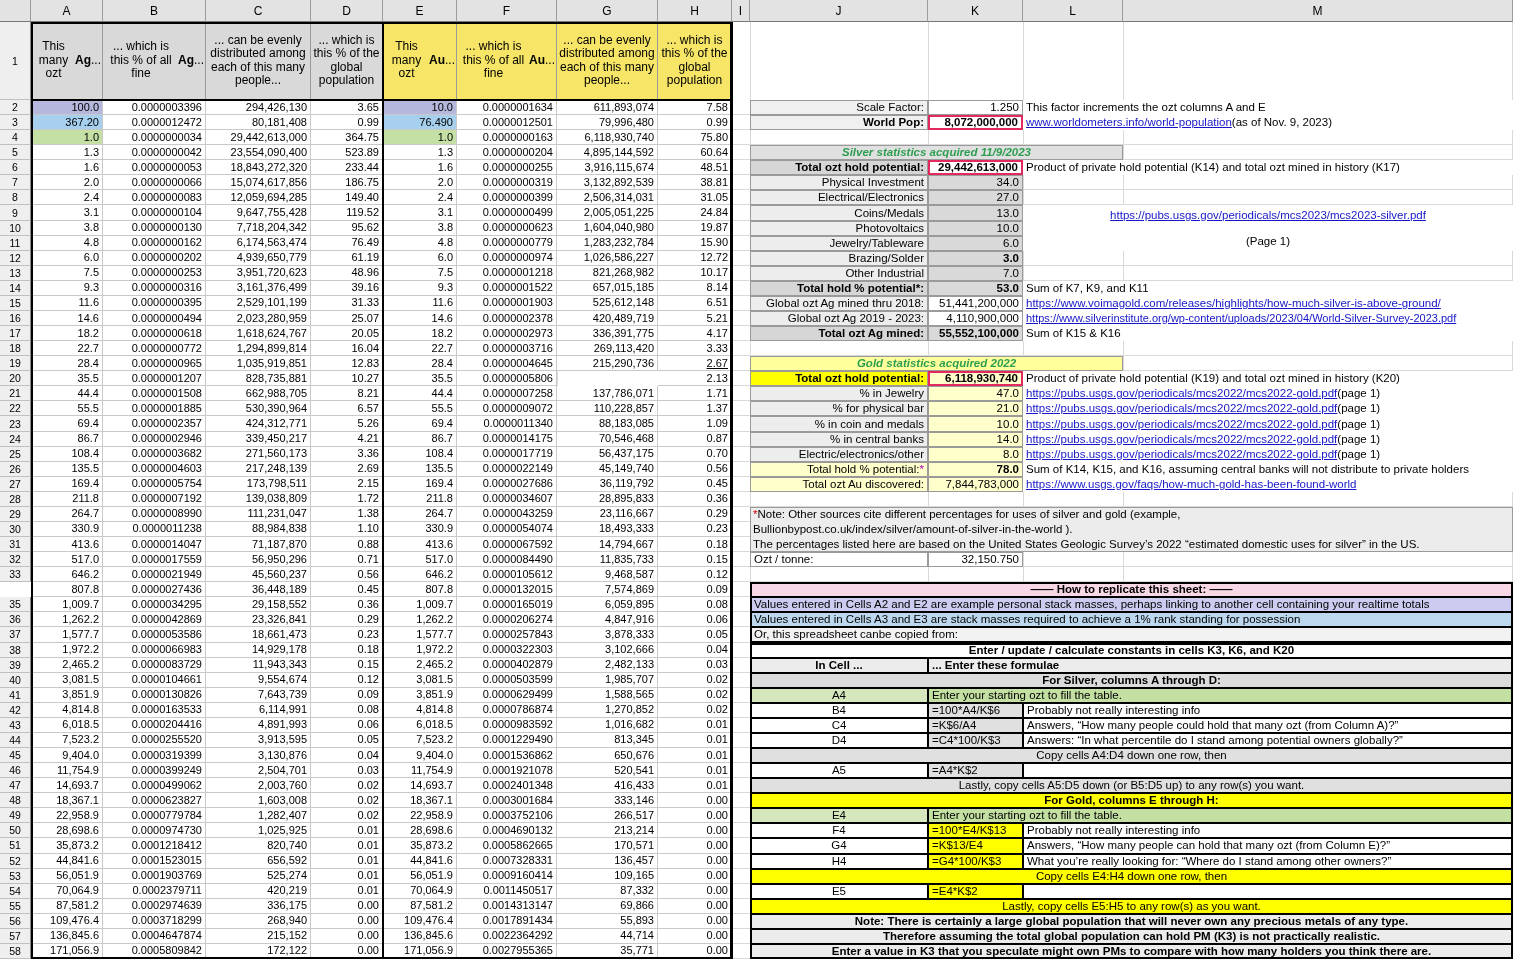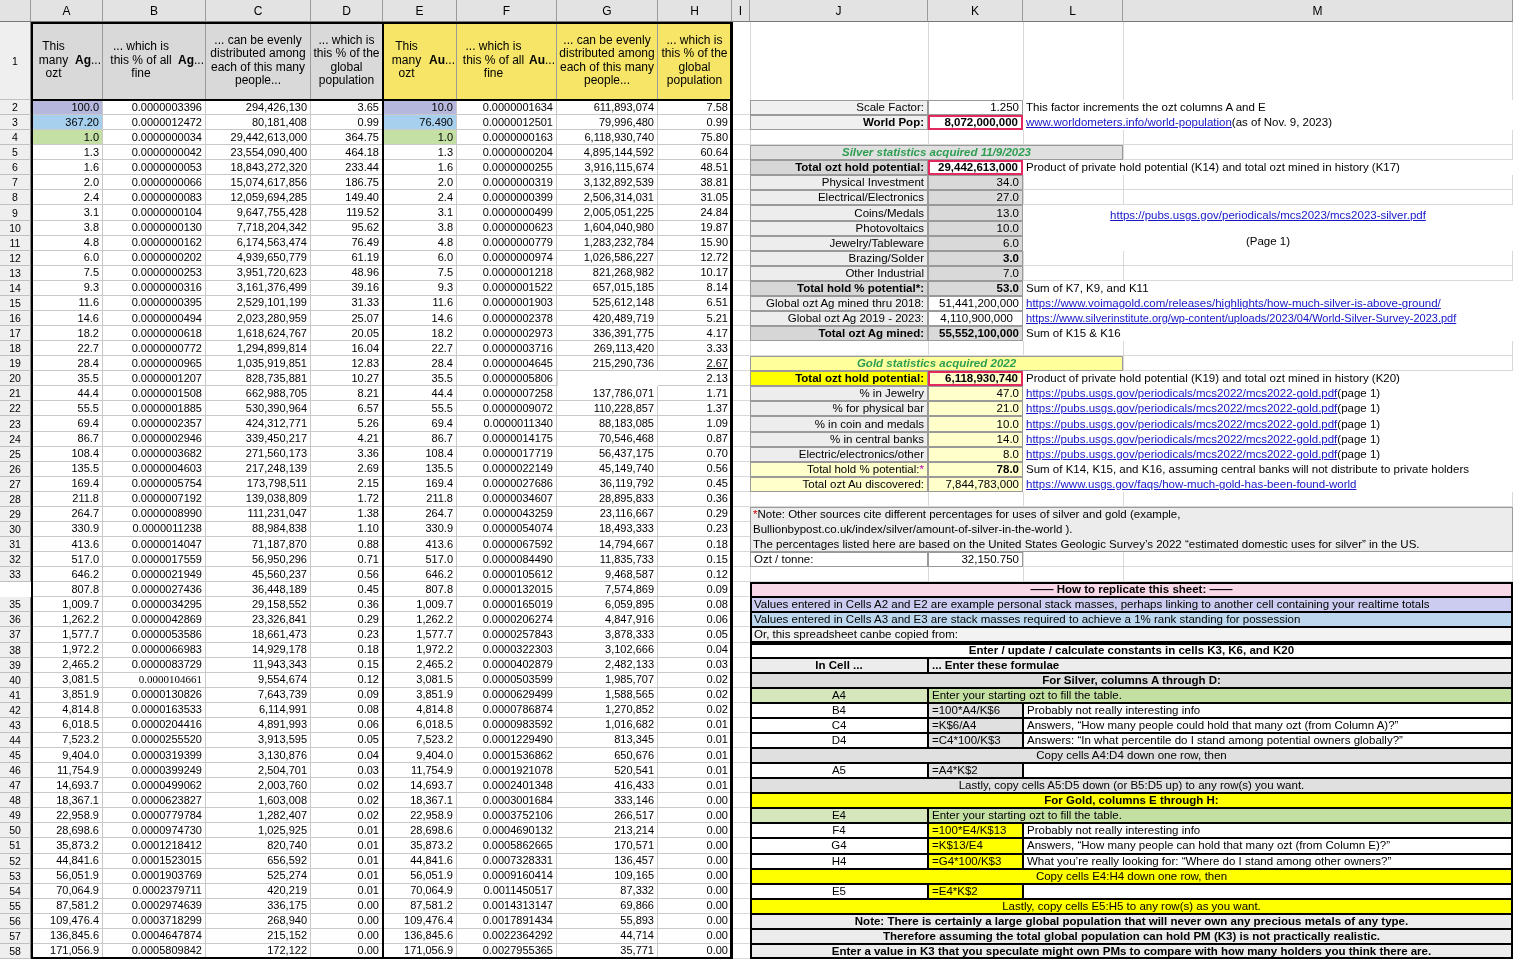--- a/index.html
+++ b/index.html
@@ -226,21 +226,21 @@
       <div class="cell dcell" style="left: 103px; top: 130.14px; width: 103px; height: 15.0702px;">0.0000000034</div>
       <div class="cell dcell" style="left: 206px; top: 130.14px; width: 105px; height: 15.0702px;">29,442,613,000</div>
       <div class="cell dcell" style="left: 311px; top: 130.14px; width: 72px; height: 15.0702px;">364.75</div>
       <div class="cell dcell" style="left: 383px; top: 130.14px; width: 74px; height: 15.0702px; background: rgb(197, 224, 164);">1.0</div>
       <div class="cell dcell" style="left: 457px; top: 130.14px; width: 100px; height: 15.0702px;">0.0000000163</div>
       <div class="cell dcell" style="left: 557px; top: 130.14px; width: 101px; height: 15.0702px;">6,118,930,740</div>
       <div class="cell dcell" style="left: 658px; top: 130.14px; width: 74px; height: 15.0702px;">75.80</div>
       <div class="cell dcell" style="left: 31px; top: 145.211px; width: 72px; height: 15.0702px;">1.3</div>
       <div class="cell dcell" style="left: 103px; top: 145.211px; width: 103px; height: 15.0702px;">0.0000000042</div>
       <div class="cell dcell" style="left: 206px; top: 145.211px; width: 105px; height: 15.0702px;">23,554,090,400</div>
-      <div class="cell dcell" style="left: 311px; top: 145.211px; width: 72px; height: 15.0702px;">464.18</div>
+      <div class="cell dcell" style="left: 311px; top: 145.211px; width: 72px; height: 15.0702px;">523.89</div>
       <div class="cell dcell" style="left: 383px; top: 145.211px; width: 74px; height: 15.0702px;">1.3</div>
       <div class="cell dcell" style="left: 457px; top: 145.211px; width: 100px; height: 15.0702px;">0.0000000204</div>
       <div class="cell dcell" style="left: 557px; top: 145.211px; width: 101px; height: 15.0702px;">4,895,144,592</div>
       <div class="cell dcell" style="left: 658px; top: 145.211px; width: 74px; height: 15.0702px;">60.64</div>
       <div class="cell dcell" style="left: 31px; top: 160.281px; width: 72px; height: 15.0702px;">1.6</div>
       <div class="cell dcell" style="left: 103px; top: 160.281px; width: 103px; height: 15.0702px;">0.0000000053</div>
       <div class="cell dcell" style="left: 206px; top: 160.281px; width: 105px; height: 15.0702px;">18,843,272,320</div>
       <div class="cell dcell" style="left: 311px; top: 160.281px; width: 72px; height: 15.0702px;">233.44</div>
       <div class="cell dcell" style="left: 383px; top: 160.281px; width: 74px; height: 15.0702px;">1.6</div>
       <div class="cell dcell" style="left: 457px; top: 160.281px; width: 100px; height: 15.0702px;">0.0000000255</div>
@@ -504,21 +504,21 @@
       <div class="cell dcell" style="left: 658px; top: 642.526px; width: 74px; height: 15.0702px;">0.04</div>
       <div class="cell dcell" style="left: 31px; top: 657.596px; width: 72px; height: 15.0702px;">2,465.2</div>
       <div class="cell dcell" style="left: 103px; top: 657.596px; width: 103px; height: 15.0702px;">0.0000083729</div>
       <div class="cell dcell" style="left: 206px; top: 657.596px; width: 105px; height: 15.0702px;">11,943,343</div>
       <div class="cell dcell" style="left: 311px; top: 657.596px; width: 72px; height: 15.0702px;">0.15</div>
       <div class="cell dcell" style="left: 383px; top: 657.596px; width: 74px; height: 15.0702px;">2,465.2</div>
       <div class="cell dcell" style="left: 457px; top: 657.596px; width: 100px; height: 15.0702px;">0.0000402879</div>
       <div class="cell dcell" style="left: 557px; top: 657.596px; width: 101px; height: 15.0702px;">2,482,133</div>
       <div class="cell dcell" style="left: 658px; top: 657.596px; width: 74px; height: 15.0702px;">0.03</div>
       <div class="cell dcell" style="left: 31px; top: 672.667px; width: 72px; height: 15.0702px;">3,081.5</div>
-      <div class="cell dcell" style="left: 103px; top: 672.667px; width: 103px; height: 15.0702px; font-family: Liberation Serif, serif;">0.0000104661</div>
+      <div class="cell dcell" style="left: 103px; top: 672.667px; width: 103px; height: 15.0702px;">0.0000104661</div>
       <div class="cell dcell" style="left: 206px; top: 672.667px; width: 105px; height: 15.0702px;">9,554,674</div>
       <div class="cell dcell" style="left: 311px; top: 672.667px; width: 72px; height: 15.0702px;">0.12</div>
       <div class="cell dcell" style="left: 383px; top: 672.667px; width: 74px; height: 15.0702px;">3,081.5</div>
       <div class="cell dcell" style="left: 457px; top: 672.667px; width: 100px; height: 15.0702px;">0.0000503599</div>
       <div class="cell dcell" style="left: 557px; top: 672.667px; width: 101px; height: 15.0702px;">1,985,707</div>
       <div class="cell dcell" style="left: 658px; top: 672.667px; width: 74px; height: 15.0702px;">0.02</div>
       <div class="cell dcell" style="left: 31px; top: 687.737px; width: 72px; height: 15.0702px;">3,851.9</div>
       <div class="cell dcell" style="left: 103px; top: 687.737px; width: 103px; height: 15.0702px;">0.0000130826</div>
       <div class="cell dcell" style="left: 206px; top: 687.737px; width: 105px; height: 15.0702px;">7,643,739</div>
       <div class="cell dcell" style="left: 311px; top: 687.737px; width: 72px; height: 15.0702px;">0.09</div>
@@ -696,21 +696,21 @@
       <div class="cell" style="left: 928px; top: 265.772px; width: 95px; height: 15.0702px; justify-content: flex-end; padding-right: 3px; background: rgb(217, 217, 217); border: 1px solid rgb(154, 154, 154);">7.0</div>
       <div class="cell" style="left: 750px; top: 280.842px; width: 178px; height: 15.0702px; justify-content: flex-end; padding-right: 3px; background: rgb(214, 214, 214); font-weight: bold; border: 1px solid rgb(154, 154, 154);">Total hold % potential*:</div>
       <div class="cell" style="left: 928px; top: 280.842px; width: 95px; height: 15.0702px; justify-content: flex-end; padding-right: 3px; background: rgb(217, 217, 217); font-weight: bold; border: 1px solid rgb(154, 154, 154);">53.0</div>
       <div class="cell" style="left: 1023px; top: 280.842px; width: 490px; height: 15.0702px; justify-content: flex-start; padding-left: 3px; background: rgb(255, 255, 255);">Sum of K7, K9, and K11</div>
       <div class="cell" style="left: 750px; top: 295.912px; width: 178px; height: 15.0702px; justify-content: flex-end; padding-right: 3px; background: rgb(237, 237, 237); border: 1px solid rgb(154, 154, 154);">Global ozt Ag mined thru 2018:</div>
       <div class="cell" style="left: 928px; top: 295.912px; width: 95px; height: 15.0702px; justify-content: flex-end; padding-right: 3px; background: rgb(255, 255, 255); border: 1px solid rgb(154, 154, 154);">51,441,200,000</div>
       <div class="cell" style="left: 1023px; top: 295.912px; width: 490px; height: 15.0702px; justify-content: flex-start; padding-left: 3px; background: rgb(255, 255, 255);">
         <span class="lk">https://www.voimagold.com/releases/highlights/how-much-silver-is-above-ground/</span>
       </div>
       <div class="cell" style="left: 750px; top: 310.982px; width: 178px; height: 15.0702px; justify-content: flex-end; padding-right: 3px; background: rgb(237, 237, 237); border: 1px solid rgb(154, 154, 154);">Global ozt Ag 2019 - 2023:</div>
-      <div class="cell" style="left: 928px; top: 310.982px; width: 95px; height: 15.0702px; justify-content: flex-end; padding-right: 9px; background: rgb(255, 255, 255); border: 1px solid rgb(154, 154, 154);">4,110,900,000</div>
+      <div class="cell" style="left: 928px; top: 310.982px; width: 95px; height: 15.0702px; justify-content: flex-end; padding-right: 3px; background: rgb(255, 255, 255); border: 1px solid rgb(154, 154, 154);">4,110,900,000</div>
       <div class="cell" style="left: 1023px; top: 310.982px; width: 490px; height: 15.0702px; justify-content: flex-start; padding-left: 3px; background: rgb(255, 255, 255); font-size: 11px;">
         <span class="lk">https://www.silverinstitute.org/wp-content/uploads/2023/04/World-Silver-Survey-2023.pdf</span>
       </div>
       <div class="cell" style="left: 750px; top: 326.053px; width: 178px; height: 15.0702px; justify-content: flex-end; padding-right: 3px; background: rgb(214, 214, 214); font-weight: bold; border: 1px solid rgb(154, 154, 154);">Total ozt Ag mined:</div>
       <div class="cell" style="left: 928px; top: 326.053px; width: 95px; height: 15.0702px; justify-content: flex-end; padding-right: 3px; background: rgb(217, 217, 217); font-weight: bold; border: 1px solid rgb(154, 154, 154);">55,552,100,000</div>
       <div class="cell" style="left: 1023px; top: 326.053px; width: 490px; height: 15.0702px; justify-content: flex-start; padding-left: 3px; background: rgb(255, 255, 255);">Sum of K15 &amp; K16</div>
       <div class="cell" style="left: 750px; top: 356.193px; width: 373px; height: 15.0702px; justify-content: center; background: rgb(255, 255, 156); font-weight: bold; font-style: italic; color: rgb(45, 158, 81); border: 1px solid rgb(154, 154, 154);">Gold statistics acquired 2022</div>
       <div class="cell" style="left: 750px; top: 371.263px; width: 178px; height: 15.0702px; justify-content: flex-end; padding-right: 3px; background: rgb(255, 255, 0); font-weight: bold; border: 1px solid rgb(154, 154, 154);">Total ozt hold potential:</div>
       <div class="cell redbox" style="left: 928px; top: 371.263px; width: 95px; height: 15.0702px; justify-content: flex-end; padding-right: 3px; background: rgb(255, 255, 204); font-weight: bold; border: 1px solid rgb(154, 154, 154);">6,118,930,740</div>
       <div class="cell" style="left: 1023px; top: 371.263px; width: 490px; height: 15.0702px; justify-content: flex-start; padding-left: 3px; background: rgb(255, 255, 255);">Product of private hold potential (K19) and total ozt mined in history (K20)</div>

